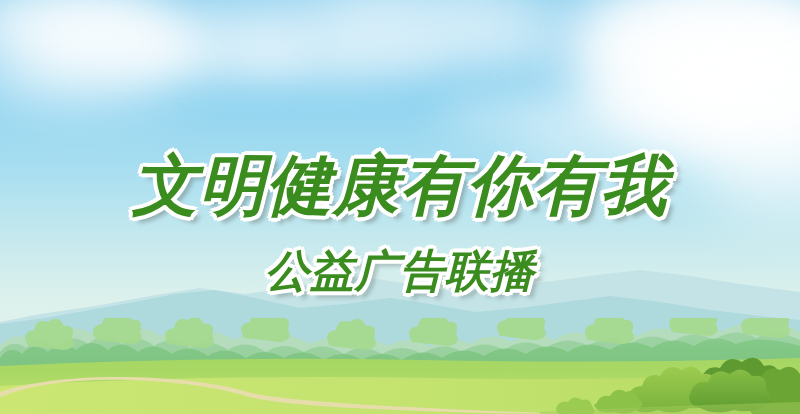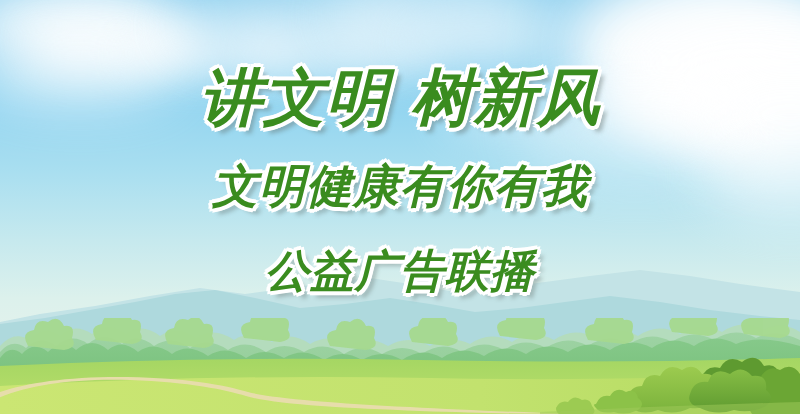--- a/index.html
+++ b/index.html
@@ -53,21 +53,21 @@
       -3px -3px 0 #ffffff,  3px -3px 0 #ffffff,
       -3px  3px 0 #ffffff,  3px  3px 0 #ffffff,
       -4px  0   0 #ffffff,  4px  0   0 #ffffff,
        0   -4px 0 #ffffff,  0    4px 0 #ffffff,
       -3px -1px 0 #ffffff,  3px  1px 0 #ffffff,
       -1px -3px 0 #ffffff,  1px  3px 0 #ffffff,
       
        6px 6px 4px rgba(90,100,95,0.40);
   }
   #line1{top:62px;font-size:62px;line-height:72px;}
-  #line2{top:148px;font-size:46px;line-height:76px;}
+  #line2{top:148px;font-size:66px;line-height:76px;}
   #line3{top:234px;font-size:44px;line-height:74px;}
 
   .flower{position:absolute;background:#fdfdf4;border-radius:2px;opacity:.95;}
 </style>
 </head>
 <body>
 
 <div id="banner">
 
   <div class="sky"></div>
@@ -215,19 +215,18 @@
              q10,8 0,16 q-16,8 -32,4 q-18,6 -34,-2 q-14,-4 -10,-14 z" fill="url(#bushB)"></path>
 
     <path d="M596,54 q4,-10 14,-8 q6,-10 16,-4 q10,-4 12,6 q8,6 0,12
              q-12,6 -24,2 q-14,2 -18,-4 q-4,-4 0,-4 z" fill="#8cc248"></path>
     <path d="M556,58 q4,-8 12,-6 q6,-8 14,-2 q8,-2 10,6 q6,6 -2,10
              q-12,4 -22,0 q-12,0 -12,-8 z" fill="#9ccb52"></path>
 
     <path d="M540,62 q120,-6 260,-10 L800,64 L540,64 Z" fill="#9fc95a" opacity="0.5"></path>
   </svg>
 
-  <div class="headline" id="line1">讲文明 树新风</div>
 
   <div class="headline" id="line2">文明健康有你有我</div>
 
   <div class="headline" id="line3">公益广告联播</div>
 
 </div>
 
 </body></html>

